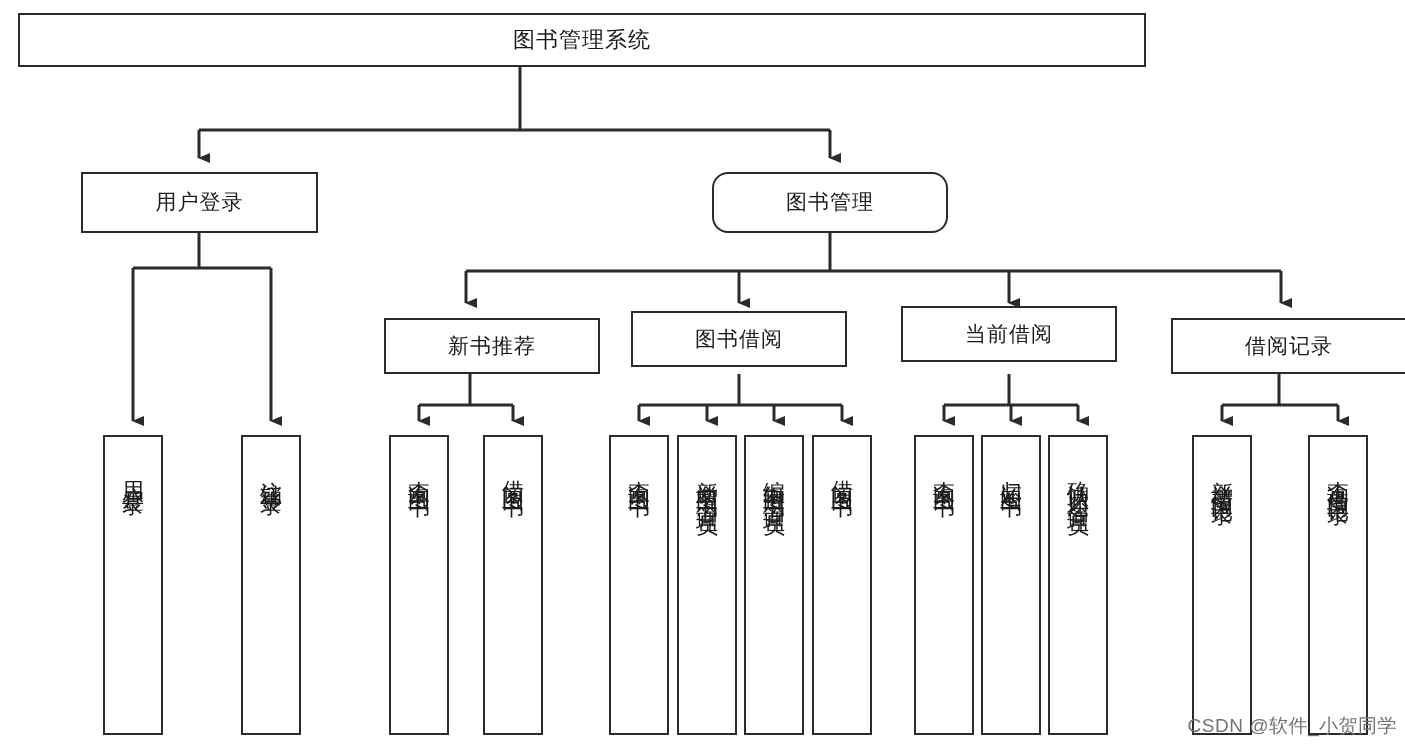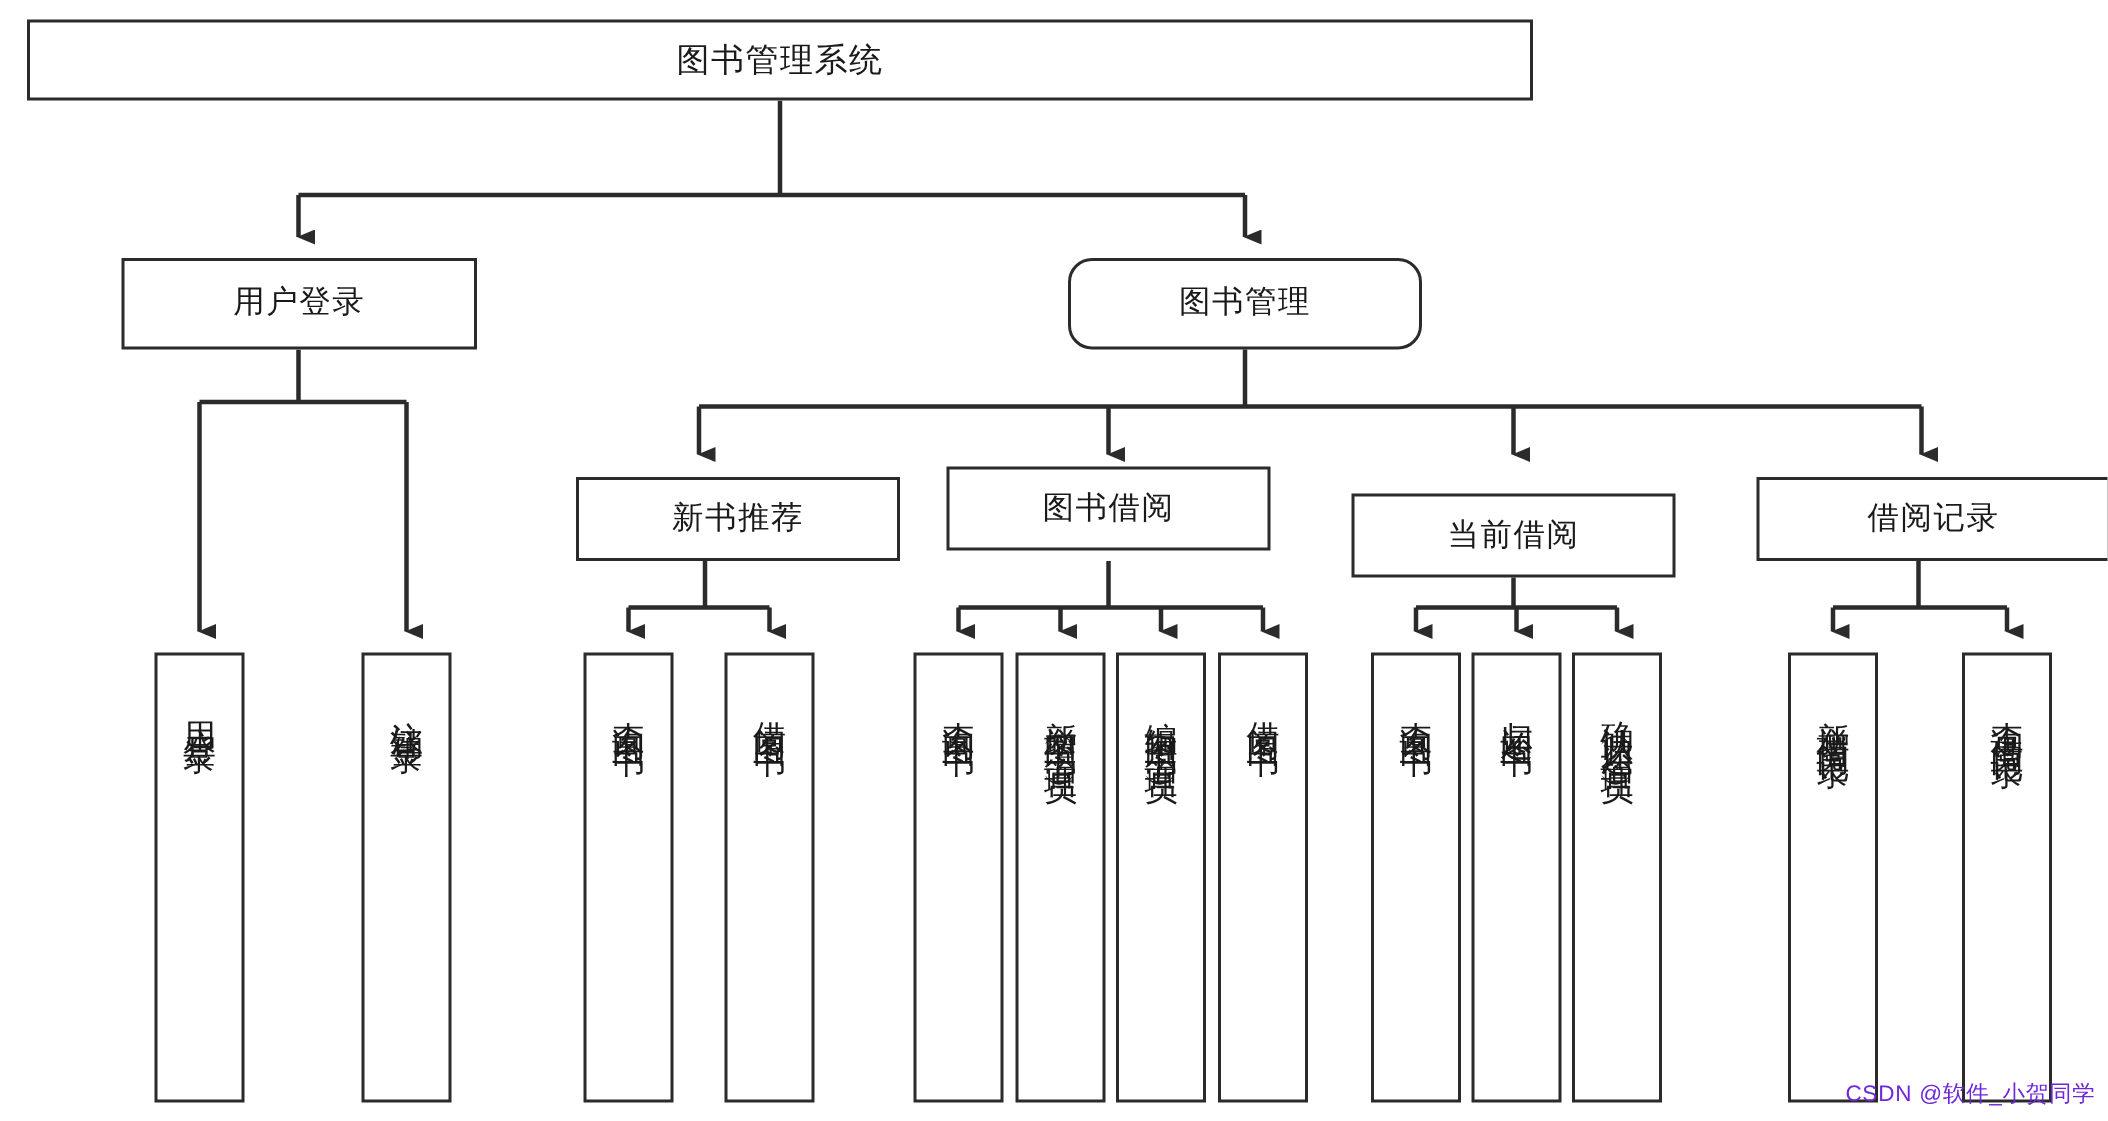--- a/index.html
+++ b/index.html
@@ -61,22 +61,22 @@
     text-orientation: upright;
     font-size: 22px;
     letter-spacing: 5px;
     line-height: 1;
     white-space: nowrap;
   }
   .watermark {
     position: absolute;
     right: 8px;
     bottom: 8px;
-    font-size: 15px;
-    color: #6d28d9;
+    font-size: 19px;
+    color: #737373;
     letter-spacing: 0.5px;
     user-select: none;
     white-space: nowrap;
   }
 </style>
 </head>
 <body>
 
 <div id="diagram-root">
 
@@ -127,38 +127,38 @@
       <path d="M 1011 405 L 1011 421" marker-end="url(#arrowdown)"></path>
       <path d="M 1078 405 L 1078 421" marker-end="url(#arrowdown)"></path>
 
       <path d="M 1279 374 L 1279 405"></path>
       <path d="M 1222 405 L 1338 405"></path>
       <path d="M 1222 405 L 1222 421" marker-end="url(#arrowdown)"></path>
       <path d="M 1338 405 L 1338 421" marker-end="url(#arrowdown)"></path>
     </g>
   </svg>
 
-  <div class="node root horiz" style="left:18px; top:13px; width:1004px; height:54px;">
+  <div class="node root horiz" style="left:18px; top:13px; width:1128px; height:54px;">
     <span class="label">图书管理系统</span>
   </div>
 
   <div class="node horiz" style="left:81px; top:172px; width:237px; height:61px;">
     <span class="label">用户登录</span>
   </div>
   <div class="node horiz" style="left:712px; top:172px; width:236px; height:61px;border-radius:16px;">
     <span class="label">图书管理</span>
   </div>
 
   <div class="node horiz" style="left:362px; top:318px; width:216px; height:56px;margin-left:22px;">
     <span class="label">新书推荐</span>
   </div>
   <div class="node horiz" style="left:631px; top:311px; width:216px; height:56px;">
     <span class="label">图书借阅</span>
   </div>
-  <div class="node horiz" style="left:901px; top:329px; width:216px; height:56px;">
+  <div class="node horiz" style="left:901px; top:306px; width:216px; height:56px;">
     <span class="label">当前借阅</span>
   </div>
   <div class="node horiz" style="left:1171px; top:318px; width:236px; height:56px;">
     <span class="label">借阅记录</span>
   </div>
 
   <div class="node vert" style="left:103px; top:435px; width:60px; height:300px;">
     <span class="label">用户登录</span>
   </div>
   <div class="node vert" style="left:241px; top:435px; width:60px; height:300px;">

